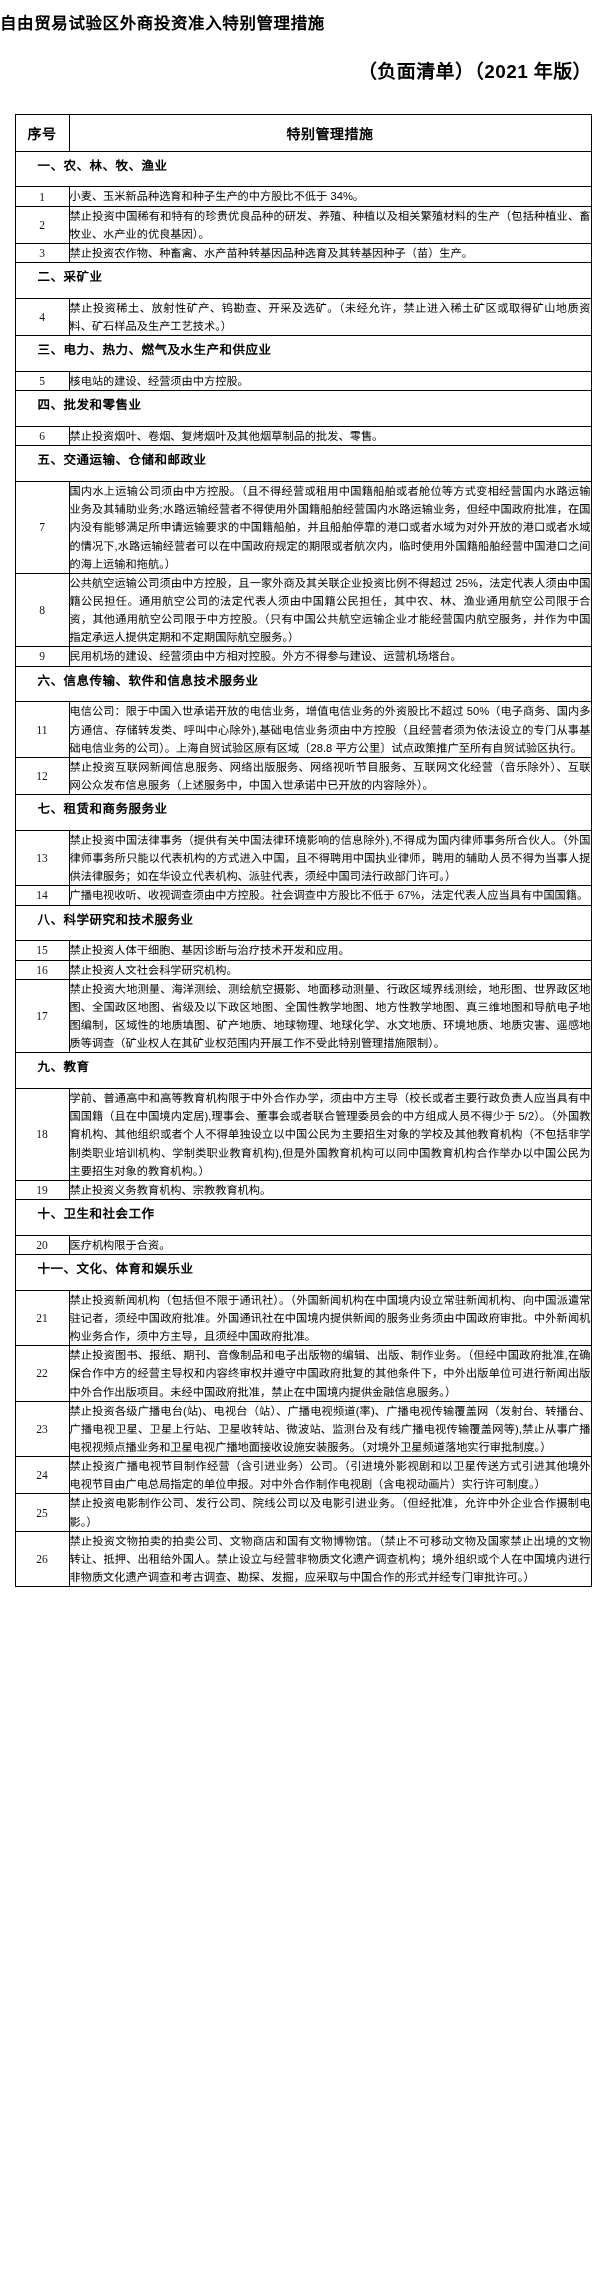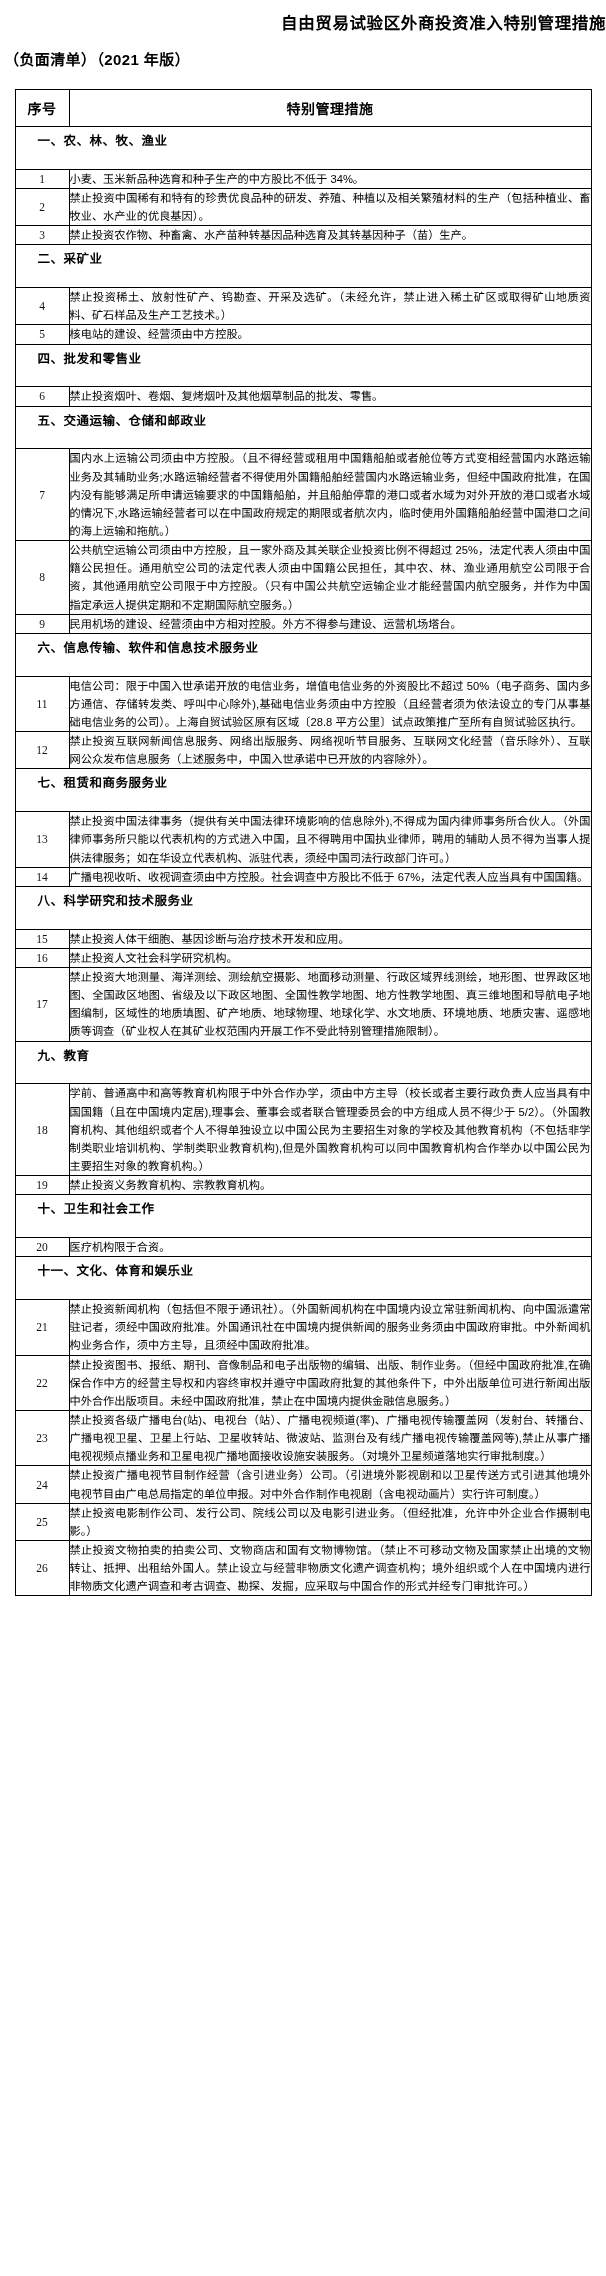--- a/index.html
+++ b/index.html
@@ -14,37 +14,37 @@
     color: #000000;
     -webkit-font-smoothing: none;
   }
   .page {
     width: 606px;
     box-sizing: border-box;
     padding: 0;
     background: #ffffff;
   }
   .doc-title {
-    text-align: right;
+    text-align: left;
     font-family: "Liberation Sans", "DejaVu Sans", sans-serif;
     font-weight: bold;
     font-size: 16.5px;
     letter-spacing: 0.6px;
     line-height: 1.2;
     margin: 0;
     padding: 14px 0 0 0;
   }
   .doc-subtitle {
-    text-align: left;
-    font-family: "Liberation Sans", "DejaVu Sans", sans-serif;
-    font-weight: bold;
-    font-size: 15px;
+    text-align: right;
+    font-family: "Liberation Sans", "DejaVu Sans", sans-serif;
+    font-weight: bold;
+    font-size: 19px;
     letter-spacing: 0.4px;
     line-height: 1.2;
-    margin: 4px;
+    margin: 14px;
     padding: 13px 0 16px 0;
   }
   table.negative-list {
     border-collapse: collapse;
     width: 576px;
     margin: 0 auto 8px auto;
     table-layout: fixed;
   }
   table.negative-list td,
   table.negative-list th {
@@ -62,21 +62,21 @@
     font-size: 14px;
     letter-spacing: 0.5px;
     height: 36px;
     padding: 4px 2px;
   }
   tr.section-row td {
     font-family: "Liberation Sans", "DejaVu Sans", sans-serif;
     font-weight: bold;
     font-size: 12.5px;
     letter-spacing: 0.5px;
-    padding: 6px 0 19px 22px;
+    padding: 6px 0 12px 22px;
     line-height: 1.35;
   }
   td.cell-no {
     text-align: center;
     font-family: "Liberation Serif", "DejaVu Serif", serif;
     font-size: 11.5px;
     color: #111;
     padding: 2px 1px;
   }
   td.cell-measure {
@@ -124,20 +124,23 @@
           <td class="cell-no">3</td>
           <td class="cell-measure">禁止投资农作物、种畜禽、水产苗种转基因品种选育及其转基因种子（苗）生产。</td>
         </tr>
         <tr class="section-row">
           <td colspan="2">二、采矿业</td>
         </tr>
         <tr class="item-row">
           <td class="cell-no">4</td>
           <td class="cell-measure">禁止投资稀土、放射性矿产、钨勘查、开采及选矿。（未经允许，禁止进入稀土矿区或取得矿山地质资料、矿石样品及生产工艺技术。）</td>
         </tr>
+        <tr class="section-row">
+          <td colspan="2">三、电力、热力、燃气及水生产和供应业</td>
+        </tr>
         <tr class="item-row">
           <td class="cell-no">5</td>
           <td class="cell-measure">核电站的建设、经营须由中方控股。</td>
         </tr>
         <tr class="section-row">
           <td colspan="2">四、批发和零售业</td>
         </tr>
         <tr class="item-row">
           <td class="cell-no">6</td>
           <td class="cell-measure">禁止投资烟叶、卷烟、复烤烟叶及其他烟草制品的批发、零售。</td>

